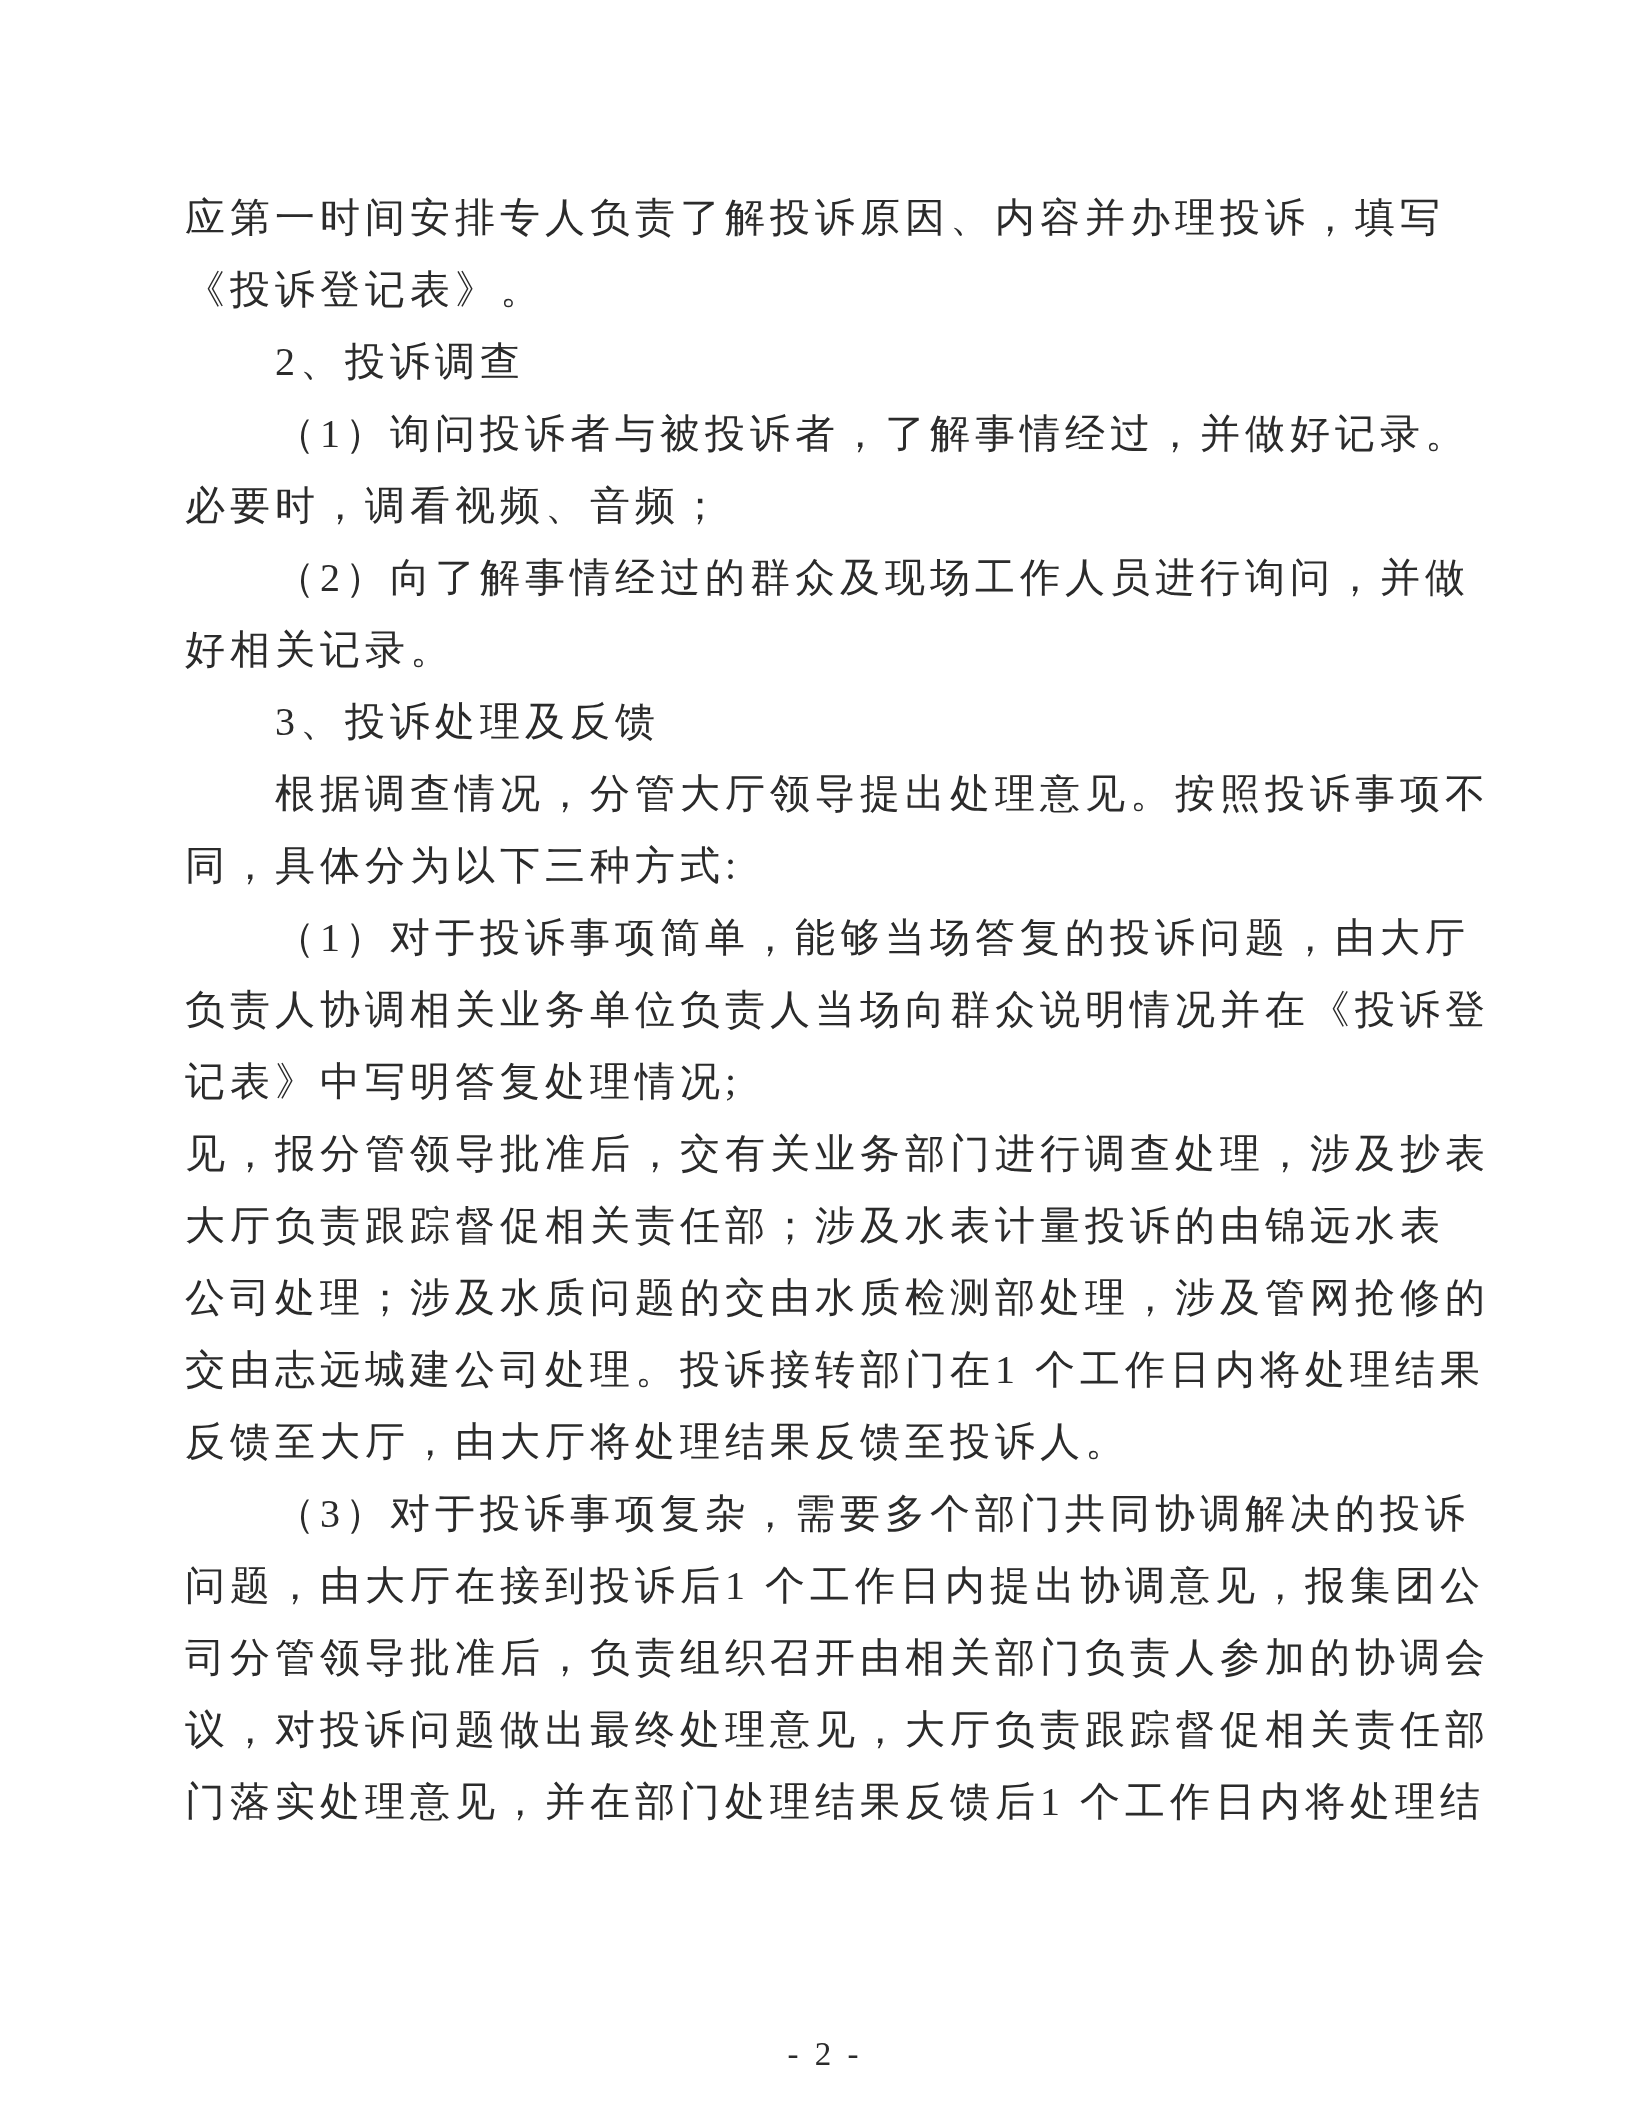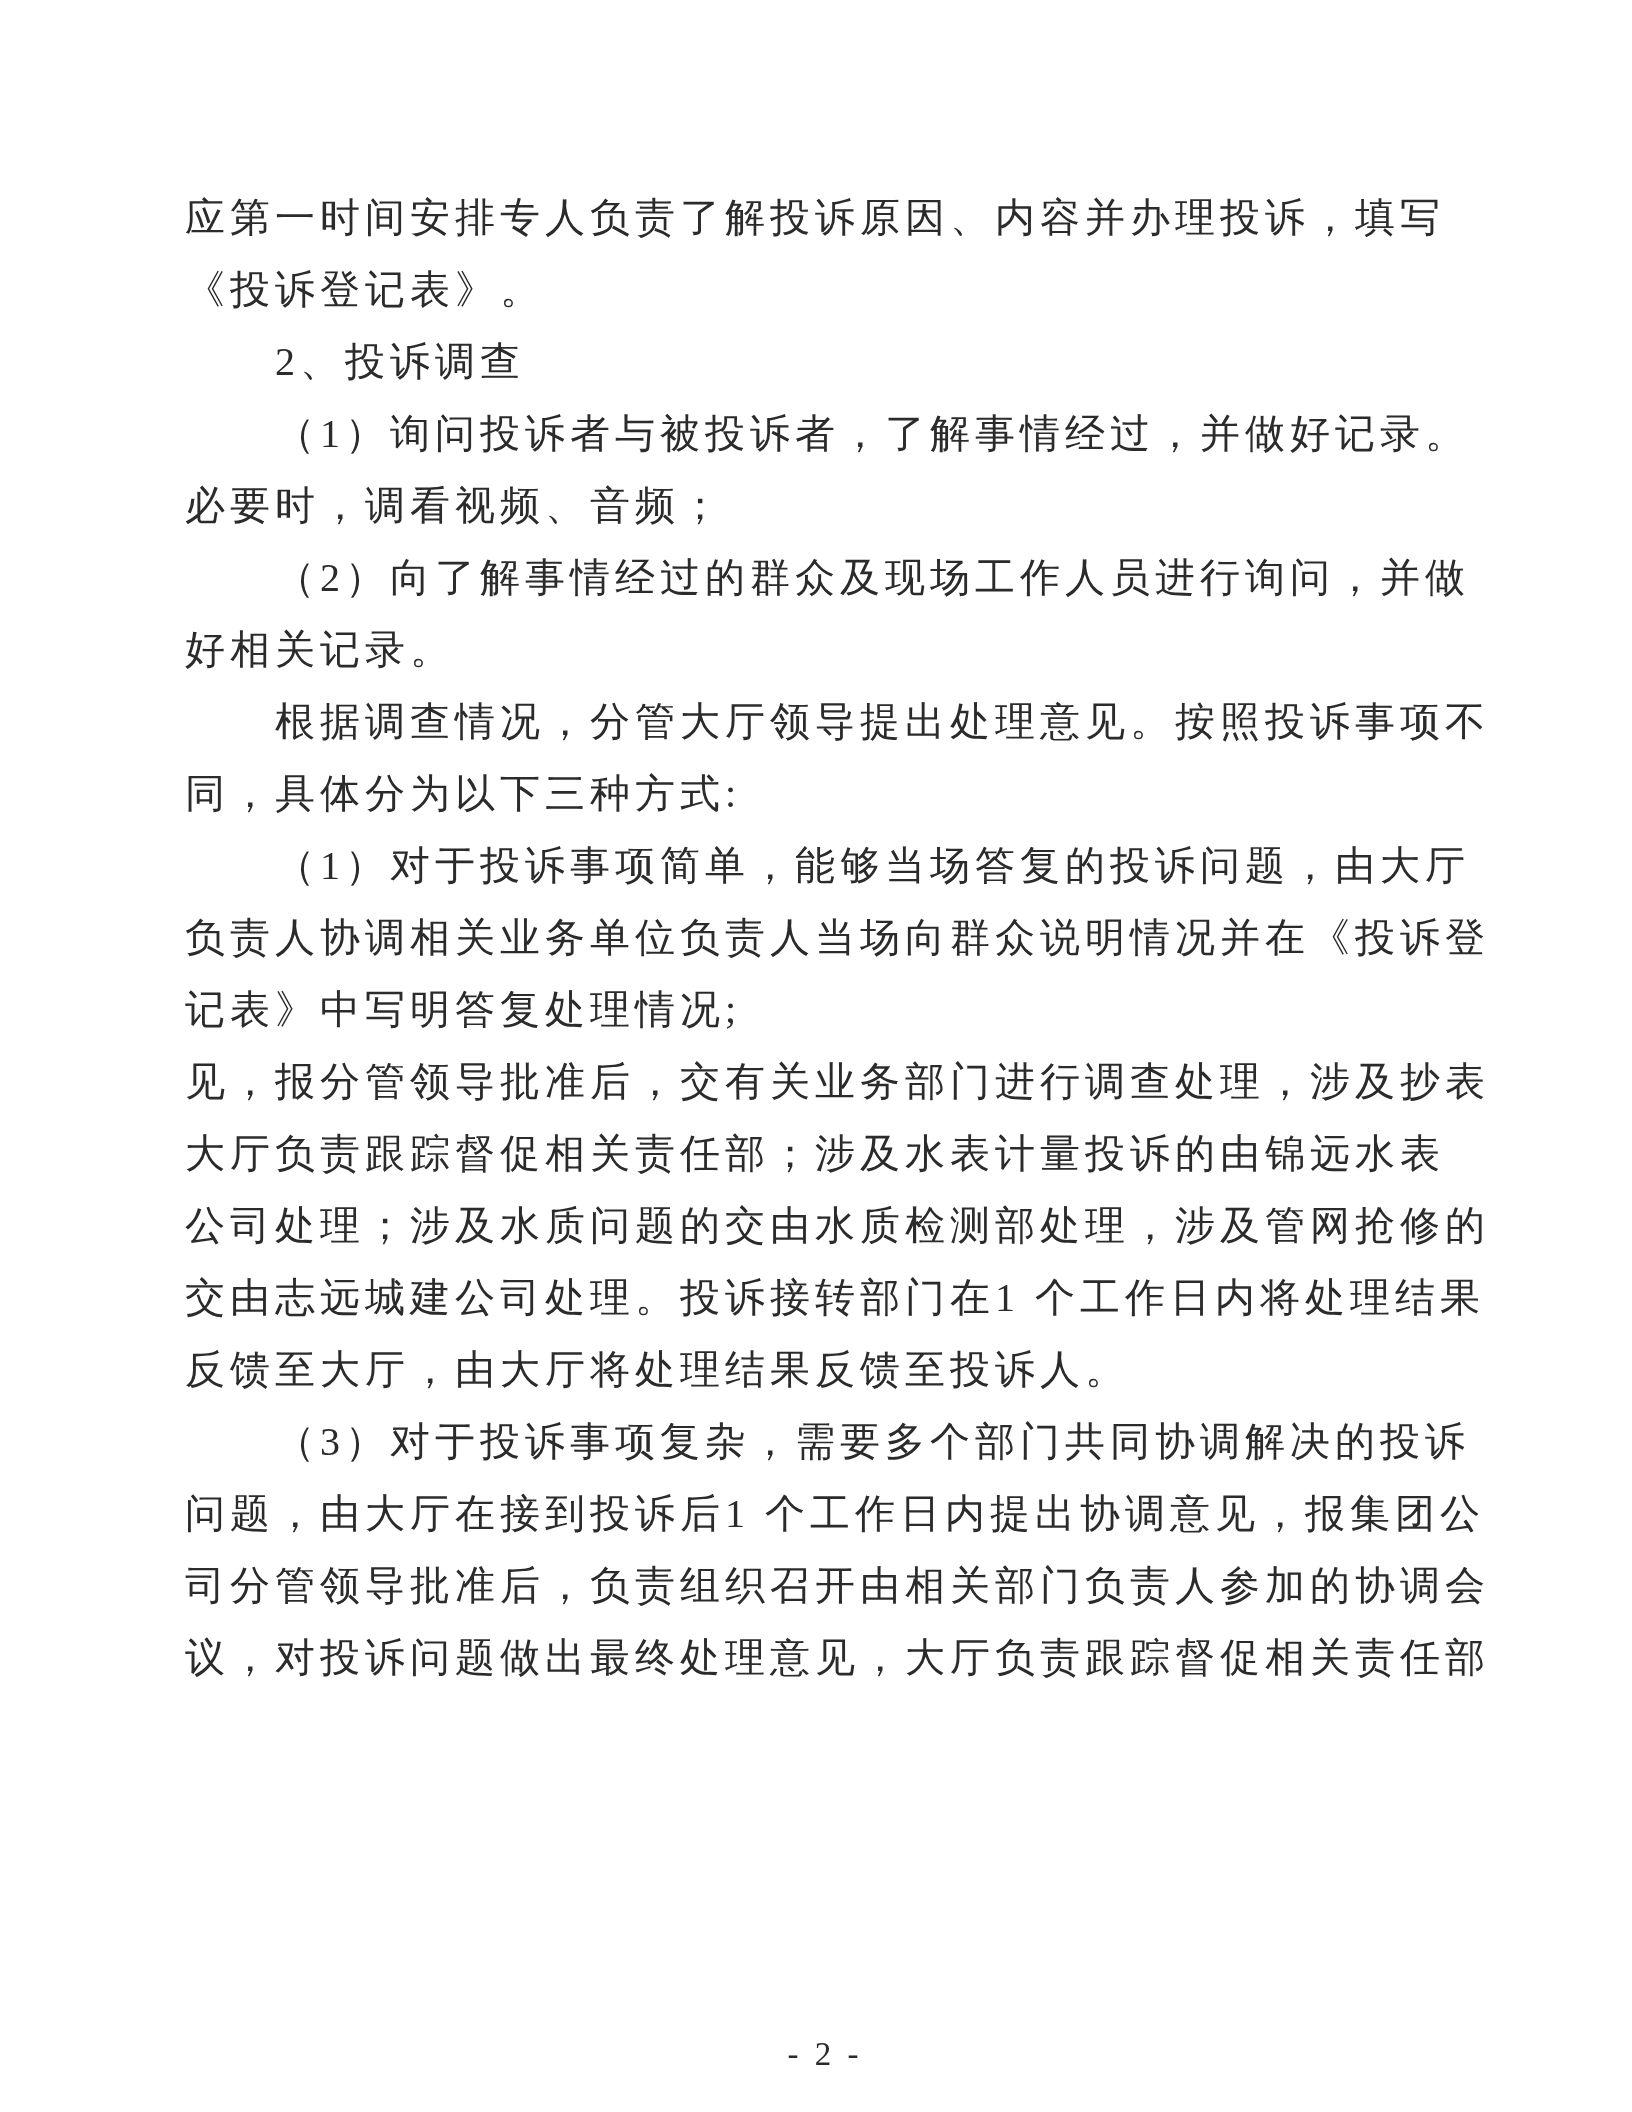--- a/index.html
+++ b/index.html
@@ -50,29 +50,31 @@
 
 <div class="page">
   <div class="text-block">
     <div class="line">应第一时间安排专人负责了解投诉原因、内容并办理投诉，填写</div>
     <div class="line">《投诉登记表》。</div>
     <div class="line indent">2、投诉调查</div>
     <div class="line indent">（1）询问投诉者与被投诉者，了解事情经过，并做好记录。</div>
     <div class="line">必要时，调看视频、音频；</div>
     <div class="line indent">（2）向了解事情经过的群众及现场工作人员进行询问，并做</div>
     <div class="line">好相关记录。</div>
+    <div class="line indent">3、投诉处理及反馈</div>
     <div class="line indent">根据调查情况，分管大厅领导提出处理意见。按照投诉事项不</div>
     <div class="line">同，具体分为以下三种方式:</div>
     <div class="line indent">（1）对于投诉事项简单，能够当场答复的投诉问题，由大厅</div>
     <div class="line">负责人协调相关业务单位负责人当场向群众说明情况并在《投诉登</div>
     <div class="line">记表》中写明答复处理情况;</div>
     <div class="line">见，报分管领导批准后，交有关业务部门进行调查处理，涉及抄表</div>
     <div class="line">大厅负责跟踪督促相关责任部；涉及水表计量投诉的由锦远水表</div>
     <div class="line">公司处理；涉及水质问题的交由水质检测部处理，涉及管网抢修的</div>
     <div class="line">交由志远城建公司处理。投诉接转部门在1 个工作日内将处理结果</div>
     <div class="line">反馈至大厅，由大厅将处理结果反馈至投诉人。</div>
     <div class="line indent">（3）对于投诉事项复杂，需要多个部门共同协调解决的投诉</div>
     <div class="line">问题，由大厅在接到投诉后1 个工作日内提出协调意见，报集团公</div>
     <div class="line">司分管领导批准后，负责组织召开由相关部门负责人参加的协调会</div>
     <div class="line">议，对投诉问题做出最终处理意见，大厅负责跟踪督促相关责任部</div>
+    <div class="line">门落实处理意见，并在部门处理结果反馈后1 个工作日内将处理结</div>
   </div>
   <div class="footer">- 2 -</div>
 </div>
 
 </body></html>

